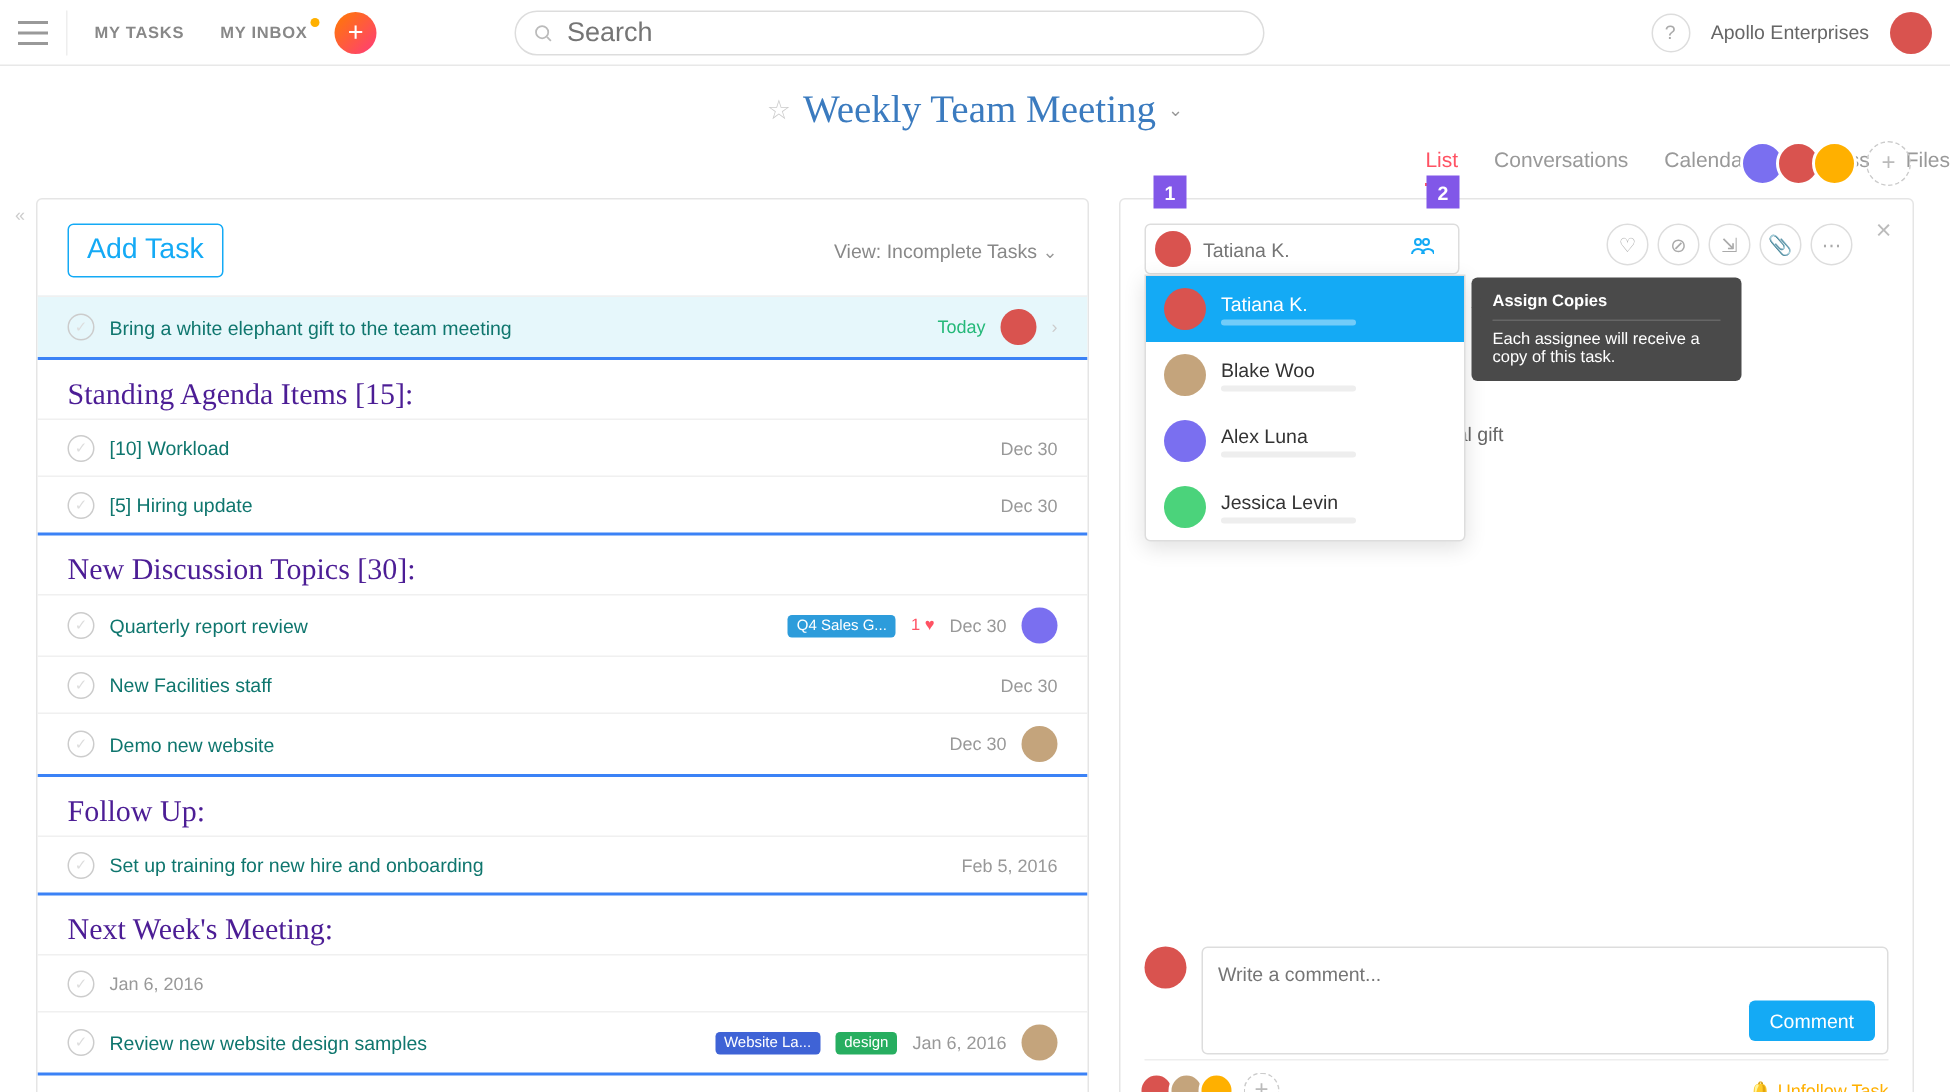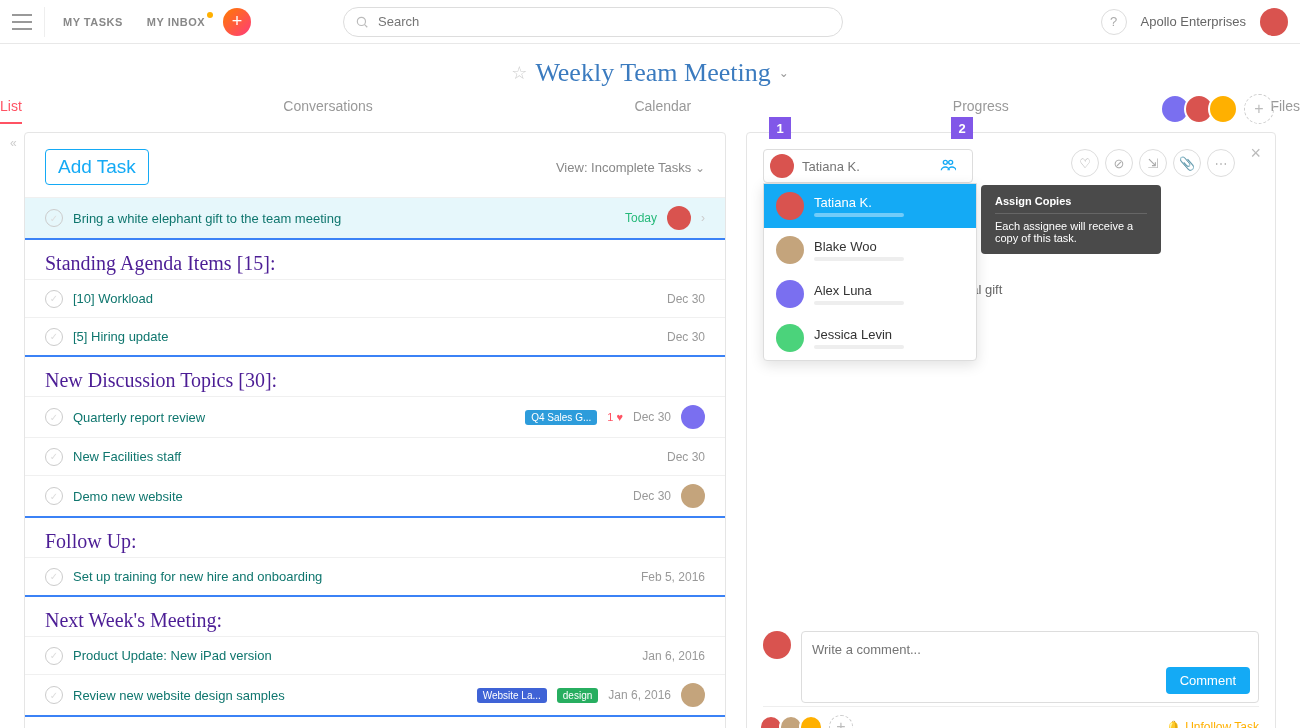--- a/index.html
+++ b/index.html
@@ -7,39 +7,39 @@
 
 
 .topnav { height: 44px; border-bottom: 1px solid #e8e8e8; display: flex; align-items: center; padding: 0 12px; gap: 12px; }
 .hamburger { width: 20px; height: 16px; display: flex; flex-direction: column; justify-content: space-between; cursor: pointer; }
 .hamburger span { height: 2px; background: #999; }
 .nav-sep { width: 1px; height: 30px; background: #eee; }
 .topnav-link { color: #888; font-size: 11px; letter-spacing: 0.5px; font-weight: 600; cursor: pointer; padding: 4px 6px; position: relative; }
 .dot-notif { width: 6px; height: 6px; background: #ffb000; border-radius: 50%; position: absolute; top: 0; right: -2px; }
 .add-btn { width: 28px; height: 28px; border-radius: 50%; background: linear-gradient(135deg, #ff7b00, #ff3b7b); display: flex; align-items: center; justify-content: center; color: #fff; font-size: 18px; cursor: pointer; }
 .search-wrap { flex: 0 0 500px; margin-left: 80px; }
-.search-input { width: 100%; height: 30px; border: 1px solid #ddd; border-radius: 15px; padding: 0 14px 0 34px; font-size: 13px; color: #0c4a6e; background: #fff; }
+.search-input { width: 100%; height: 30px; border: 1px solid #ddd; border-radius: 15px; padding: 0 14px 0 34px; font-size: 18px; color: #0c4a6e; background: #fff; }
 .search-icon { position: absolute; margin-left: 12px; margin-top: 8px; color: #bbb; }
 .topnav-right { margin-left: auto; display: flex; align-items: center; gap: 14px; }
 .help-btn { width: 26px; height: 26px; border: 1px solid #ddd; border-radius: 50%; display: flex; align-items: center; justify-content: center; color: #aaa; font-size: 13px; cursor: pointer; }
 .org-name { color: #666; font-size: 13px; }
 .avatar { width: 28px; height: 28px; border-radius: 50%; display: inline-block; }
 .av-red { background: #d9534f; }
 .av-purple { background: #7a6ff0; }
 .av-yellow { background: #ffb000; }
 .av-green { background: #4bd37b; }
 .av-tan { background: #c4a47c; }
 
 
 .proj-header { text-align: center; padding: 14px 0 0; position: relative; }
 .proj-title-row { display: flex; justify-content: center; align-items: center; gap: 8px; }
 .star-icon { color: #ccc; font-size: 18px; }
 .proj-title { font-family: Georgia, serif; color: #3b7bbf; font-size: 26px; font-weight: 400; }
 .chev { color: #999; font-size: 12px; }
-.tabs { display: flex; justify-content: space-between; gap: 24px; margin-top: 10px; }
+.tabs { display: flex; justify-content: flex-end; gap: 24px; margin-top: 10px; }
 .tab { color: #999; font-size: 14px; padding-bottom: 8px; cursor: pointer; }
 .tab.active { color: #ff5263; border-bottom: 2px solid #ff5263; }
 .proj-members { position: absolute; right: 26px; top: 50px; display: flex; align-items: center; gap: -4px; }
 .proj-members .avatar { width: 30px; height: 30px; border: 2px solid #fff; margin-left: -6px; }
 .add-circle { width: 30px; height: 30px; border: 1px dashed #ccc; border-radius: 50%; display: flex; align-items: center; justify-content: center; color: #bbb; margin-left: 6px; cursor: pointer; font-size: 16px; }
 .shared-text { position: absolute; right: 26px; top: 86px; color: #999; font-size: 12px; }
 .expand-handle { position: absolute; left: 10px; top: 92px; color: #ccc; font-size: 12px; cursor: pointer; }
 
 
 .main { display: flex; height: calc(728px - 44px - 66px); padding: 0 24px; gap: 20px; margin-top: 8px; }
@@ -209,21 +209,20 @@
         </div>
         <div class="section-head">Follow Up:</div>
         <div class="task-row">
           <span class="check-circle"></span>
           <span class="task-title">Set up training for new hire and onboarding</span>
           <span class="task-date">Feb 5, 2016</span>
         </div>
         <div class="section-head">Next Week's Meeting:</div>
         <div class="task-row">
           <span class="check-circle"></span>
-          <span class="task-title">Product Update: New iPad version</span>
           <span class="task-date">Jan 6, 2016</span>
         </div>
         <div class="task-row">
           <span class="check-circle"></span>
           <span class="task-title">Review new website design samples</span>
           <span class="pill pill-indigo">Website La...</span>
           <span class="pill pill-green">design</span>
           <span class="task-date">Jan 6, 2016</span>
           <span class="row-av avatar av-tan"></span>
         </div>

